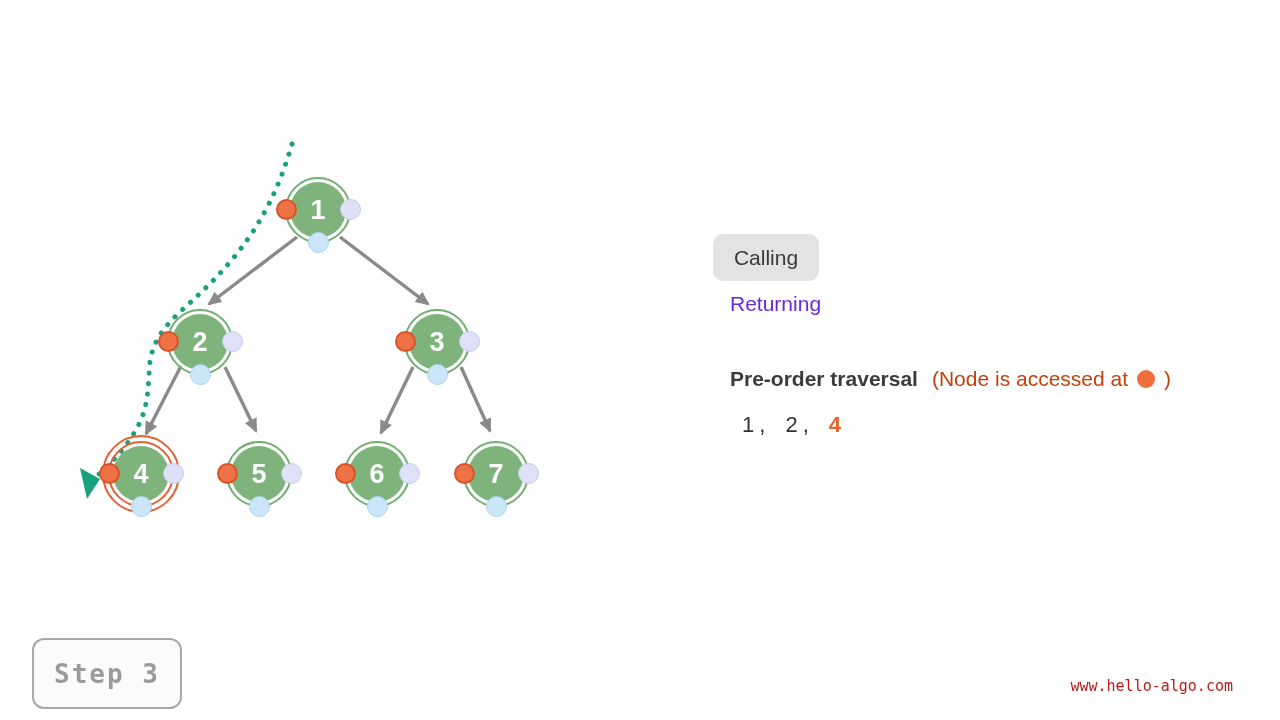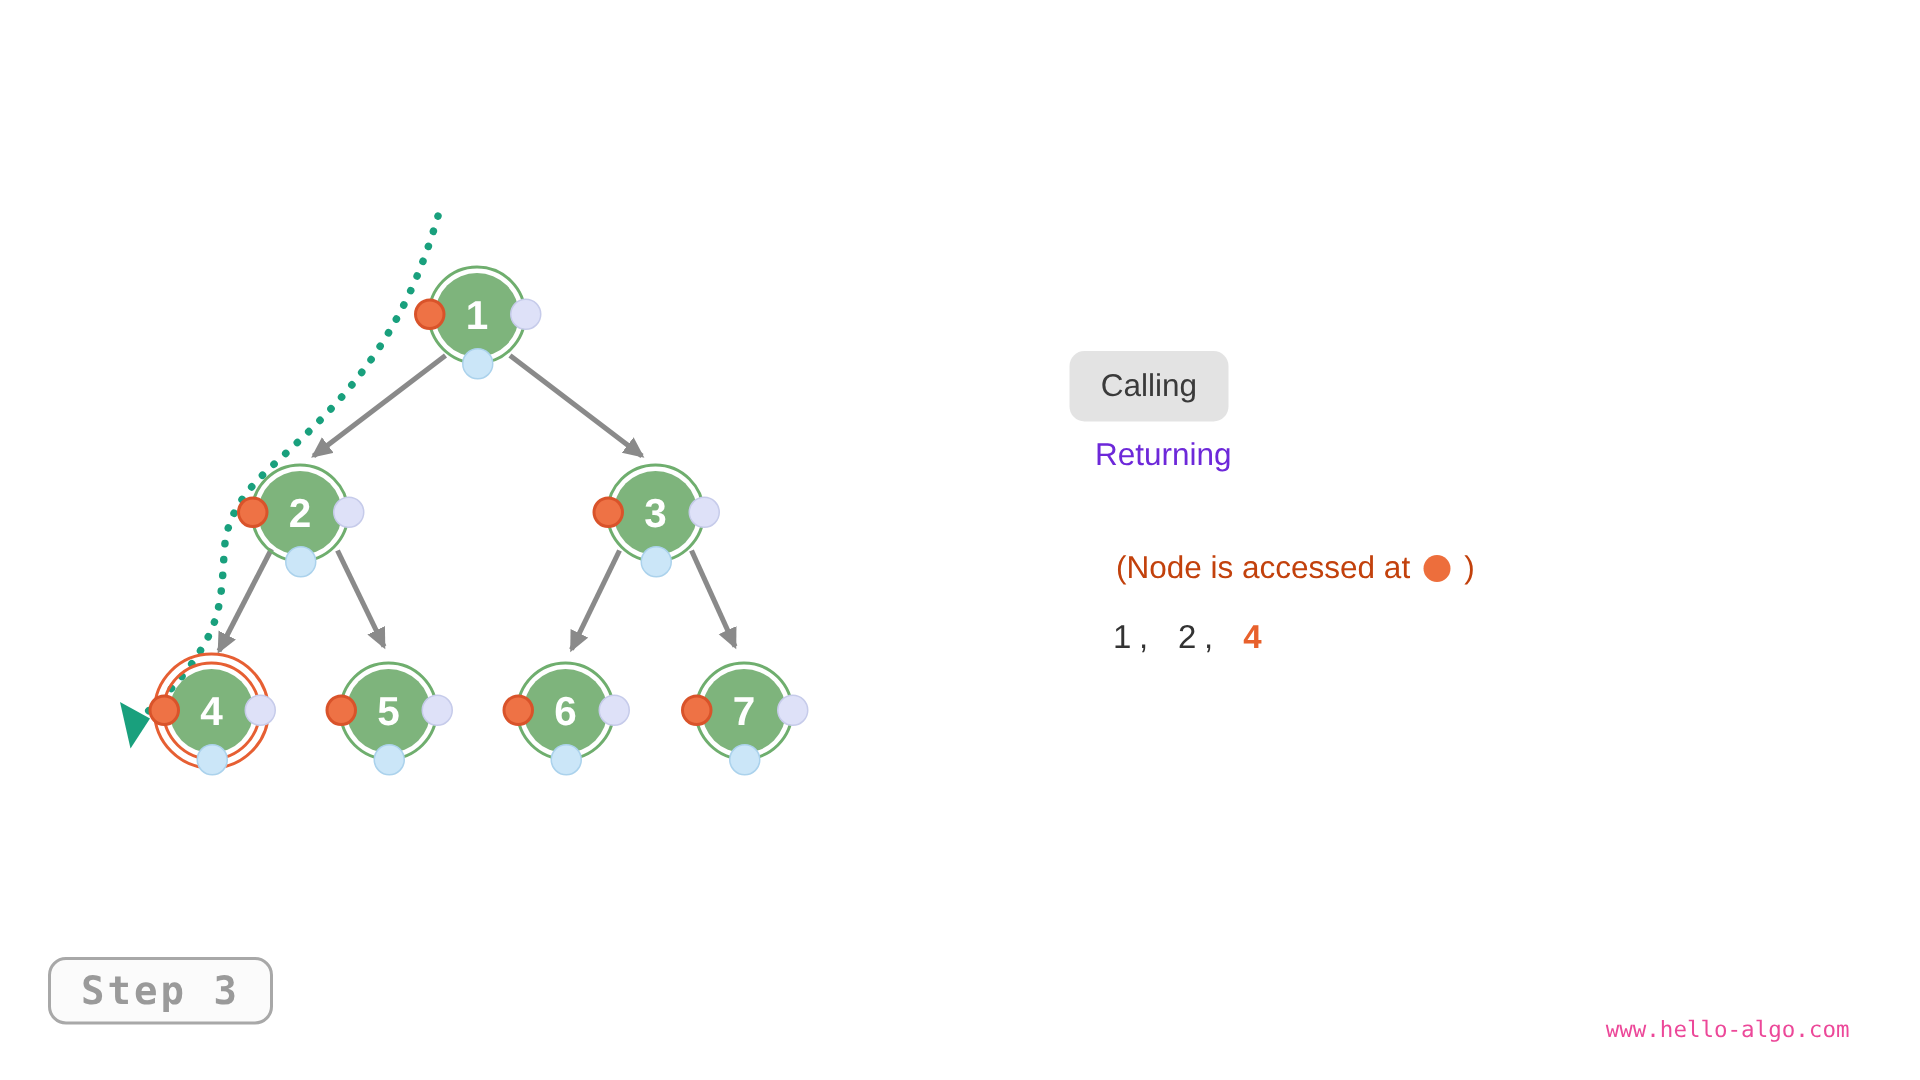--- a/index.html
+++ b/index.html
@@ -53,29 +53,29 @@
                 background:#ED6E3C; margin:0 9px 0 9px; }
   .seq-row {
     position:absolute; left:742px; top:412px; font-size:22px; color:#333333;
     display:flex; align-items:baseline;
   }
   .seq-sep { margin:0 20px 0 5px; color:#333333; }
   .seq-num.highlight { color:#E8612C; font-weight:bold; }
 
   
   .step-badge {
-    position:absolute; left:32px; top:638px; width:150px; height:45px; box-sizing:border-box;
+    position:absolute; left:32px; top:638px; width:150px; height:71px; box-sizing:border-box;
     border:2px solid #A8A8A8; border-radius:12px; background:#FBFBFB;
     display:flex; align-items:center; justify-content:center;
     font-family:"DejaVu Sans Mono", monospace; font-weight:bold;
     font-size:26px; color:#9A9A9A; letter-spacing:2px;
   }
   .watermark {
     position:absolute; right:47px; bottom:25px;
-    font-family:"DejaVu Sans Mono", monospace; font-size:15px; color:#ec4899;
+    font-family:"DejaVu Sans Mono", monospace; font-size:15px; color:#b91c1c;
   }
 </style>
 </head>
 <body>
 
 <div class="canvas">
 
   <svg class="layer" width="1280" height="720" viewBox="0 0 1280 720">
     <defs>
       <marker id="ah" markerUnits="userSpaceOnUse" markerWidth="16" markerHeight="14" refX="12" refY="6.5" orient="auto">
@@ -169,20 +169,21 @@
     </div>
 
   </div>
 
   <div class="badge-calling">
     <span>Calling</span>
   </div>
   <div class="returning">Returning</div>
 
   <div class="trav-row">
+    <span class="trav-title">Pre-order traversal</span>
     <span class="trav-note">
       <span>(Node is accessed at</span>
       <span class="note-dot"></span>
       <span>)</span>
     </span>
   </div>
 
   <div class="seq-row">
     <span class="seq-num">1</span>
     <span class="seq-sep">,</span>

